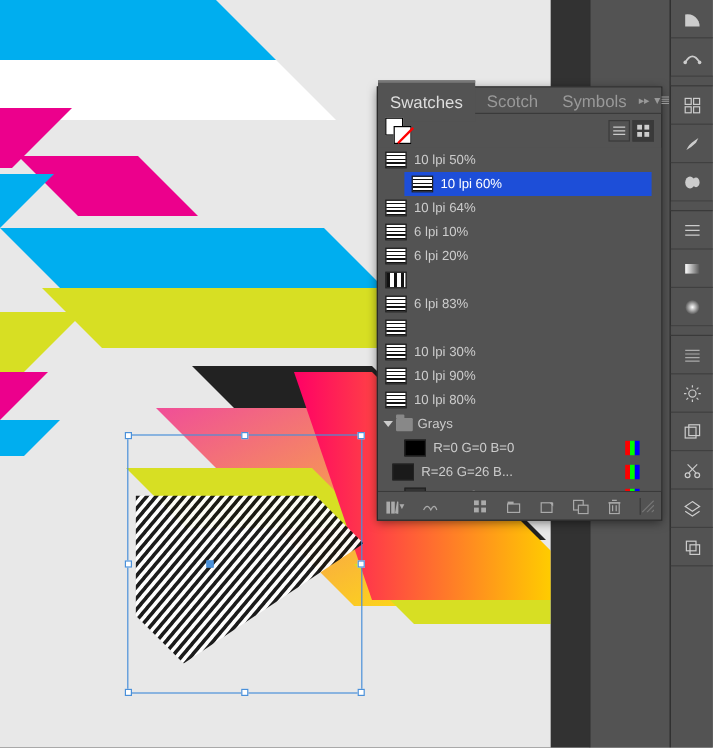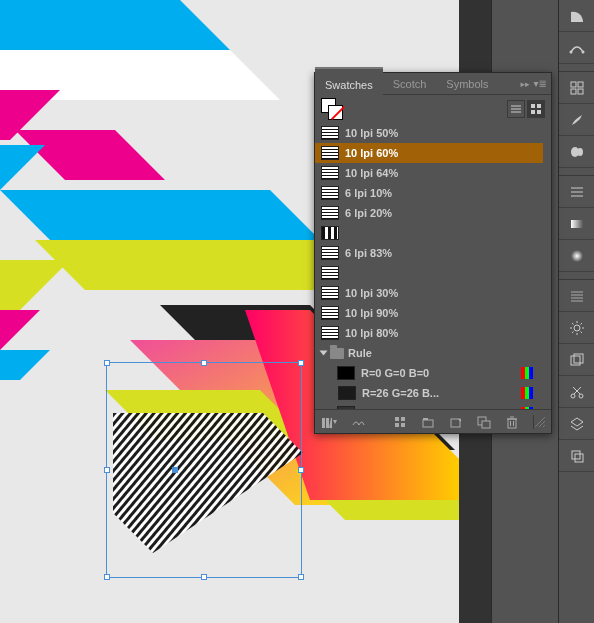--- a/index.html
+++ b/index.html
@@ -5,38 +5,38 @@
 * { margin: 0; padding: 0; box-sizing: border-box; }
 body { width: 594px; height: 623px; position: relative; font-family: Arial, sans-serif; font-size: 11px; overflow: hidden; background: #535353; }
 .canvas { position: absolute; left: 0; top: 0; width: 459px; height: 623px; background: #e8e8e8; overflow: hidden; }
 .dark-edge { position: absolute; left: 459px; top: 0; width: 32px; height: 623px; background: #323232; }
 .gray-panel { position: absolute; left: 491px; top: 0; width: 67px; height: 623px; background: #535353; border-left: 1px solid #2a2a2a; }
 .right-toolbar { position: absolute; right: 0; top: 0; width: 36px; height: 623px; background: #535353; border-left: 1px solid #2a2a2a; }
 .tool-btn { width: 36px; height: 32px; display: flex; align-items: center; justify-content: center; cursor: pointer; border-bottom: 1px solid #404040; color: #ccc; }
 .tool-divider { height: 8px; background: #535353; border-bottom: 1px solid #3a3a3a; }
 .swatches-panel { position: absolute; left: 314px; top: 72px; width: 238px; background: #535353; border: 1px solid #2a2a2a; box-shadow: 0 2px 8px rgba(0,0,0,0.5); }
 .panel-header { height: 22px; display: flex; align-items: center; background: #535353; border-bottom: 1px solid #3a3a3a; }
-.tab { padding: 16px 10px; height: 22px; display: flex; align-items: center; color: #999; cursor: pointer; font-size: 11px; }
+.tab { padding: 16px 10px; height: 22px; display: flex; align-items: center; color: #999; cursor: pointer; font-size: 14px; }
 .tab.active { color: #ddd; background: #535353; border-top: 2px solid #777; }
 .panel-header-right { margin-left: auto; display: flex; align-items: center; padding-right: 4px; gap: 4px; color: #999; }
 .panel-toolbar { height: 28px; display: flex; align-items: center; padding: 0 6px; gap: 4px; }
 .swatch-icon { width: 22px; height: 22px; position: relative; cursor: pointer; }
 .swatch-icon .sq1 { position: absolute; left: 0; top: 0; width: 15px; height: 15px; background: #fff; border: 1px solid #000; }
 .swatch-icon .sq2 { position: absolute; left: 7px; top: 7px; width: 15px; height: 15px; background: #fff; border: 1px solid #000; }
 .swatch-icon .sq2::after { content: ''; position: absolute; left: 0; top: 6px; width: 18px; height: 2px; background: red; transform: rotate(-45deg); }
 .view-btns { margin-left: auto; display: flex; gap: 2px; }
 .view-btn { width: 18px; height: 18px; border: 1px solid #3a3a3a; display: flex; align-items: center; justify-content: center; cursor: pointer; color: #ccc; }
 .view-btn.active { background: #3a3a3a; }
 .swatch-list { height: 286px; overflow: hidden; position: relative; background: #535353; }
-.swatch-scroll { width: 228px; height: 286px; overflow-y: auto; font-weight: bold; }
+.swatch-scroll { width: 228px; height: 286px; overflow-y: auto; }
 .swatch-scroll::-webkit-scrollbar { width: 10px; }
 .swatch-scroll::-webkit-scrollbar-track { background: #474747; }
 .swatch-scroll::-webkit-scrollbar-thumb { background: #6a6a6a; }
 .swatch-row { height: 20px; display: flex; align-items: center; padding: 0 6px; gap: 6px; cursor: pointer; color: #ccc; }
-.swatch-row.selected { background: #a16207; color: #fff; }
+.swatch-row.selected { background: #1d4ed8; color: #fff; margin-left: 22px; }
 .swatch-preview { width: 18px; height: 14px; border: 1px solid #222; flex-shrink: 0; }
 .swatch-label { font-size: 11px; white-space: nowrap; overflow: hidden; text-overflow: ellipsis; flex: 1; }
 .group-row { height: 20px; display: flex; align-items: center; padding: 0 6px; gap: 4px; cursor: pointer; color: #ccc; }
 .triangle { width: 0; height: 0; border-left: 5px solid #ccc; border-top: 4px solid transparent; border-bottom: 4px solid transparent; }
 .triangle.open { transform: rotate(90deg); }
 .folder { width: 14px; height: 11px; background: #888; border-radius: 1px; position: relative; }
 .folder::before { content: ''; position: absolute; top: -3px; left: 0; width: 7px; height: 3px; background: #888; border-radius: 1px 1px 0 0; }
 .color-marks { width: 16px; display: flex; flex-shrink: 0; }
 .color-marks span { width: 4px; height: 12px; }
 .panel-footer { height: 24px; display: flex; align-items: center; padding: 0 6px; gap: 14px; border-top: 1px solid #3a3a3a; color: #aaa; }
@@ -299,32 +299,32 @@
           <div class="swatch-preview hatch"></div>
           <span class="swatch-label">10 lpi 90%</span>
         </div>
       <div class="swatch-row">
           <div class="swatch-preview hatch"></div>
           <span class="swatch-label">10 lpi 80%</span>
         </div>
       <div class="group-row">
         <span class="triangle open"></span>
         <span class="folder"></span>
-        <span class="swatch-label">Rule</span>
+        <span class="swatch-label">Grays</span>
       </div>
       <div class="swatch-row" style="padding-left:22px">
         <div class="swatch-preview" style="background:#000"></div>
         <span class="swatch-label">R=0 G=0 B=0</span>
         <div class="color-marks">
             <span style="background:#f00"></span>
             <span style="background:#0f0"></span>
             <span style="background:#00f"></span>
           </div>
       </div>
-      <div class="swatch-row" style="padding-left:23px">
+      <div class="swatch-row" style="padding-left:12px">
         <div class="swatch-preview" style="background:#1a1a1a"></div>
         <span class="swatch-label">R=26 G=26 B...</span>
         <div class="color-marks">
             <span style="background:#f00"></span>
             <span style="background:#0f0"></span>
             <span style="background:#00f"></span>
           </div>
       </div>
       <div class="swatch-row" style="padding-left:22px">
         <div class="swatch-preview" style="background:#333"></div>

